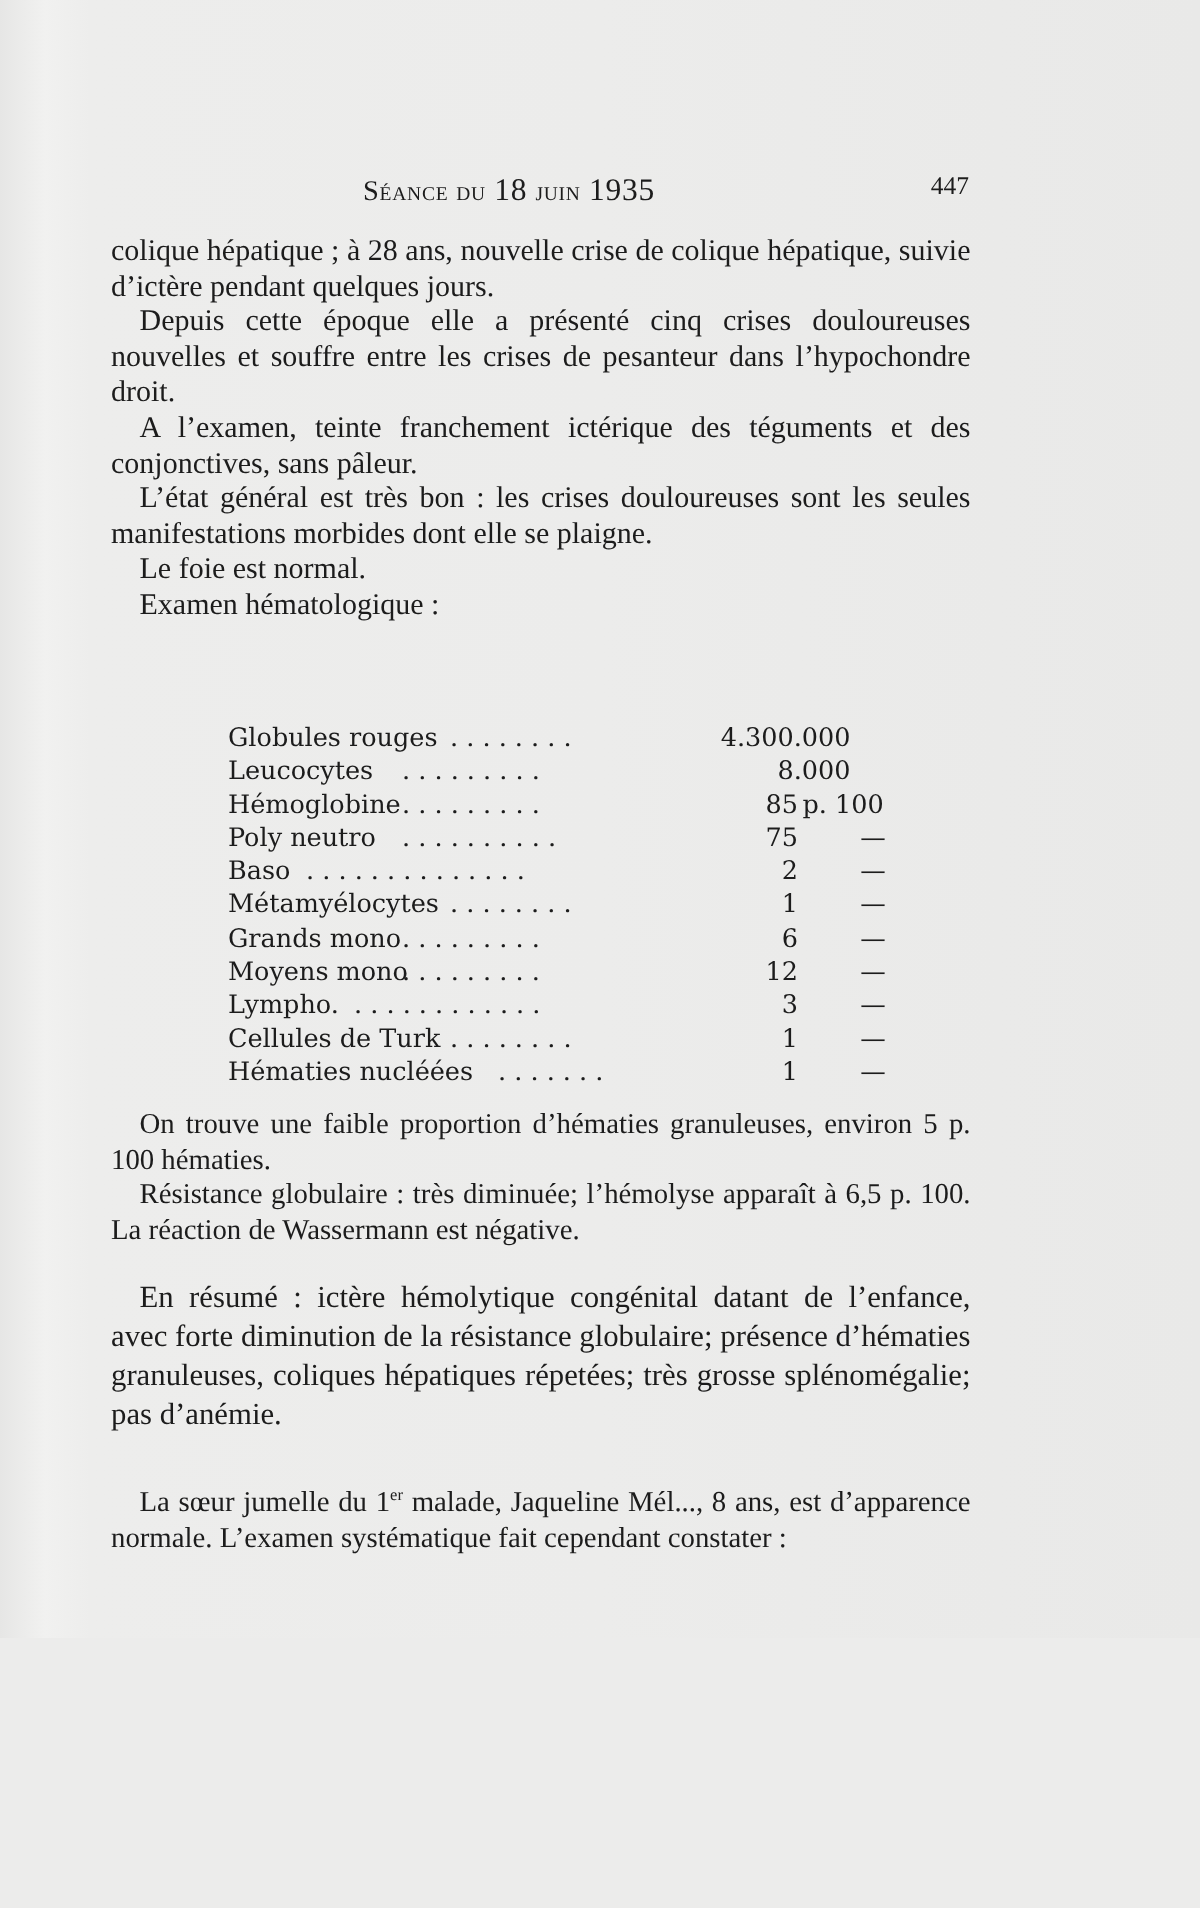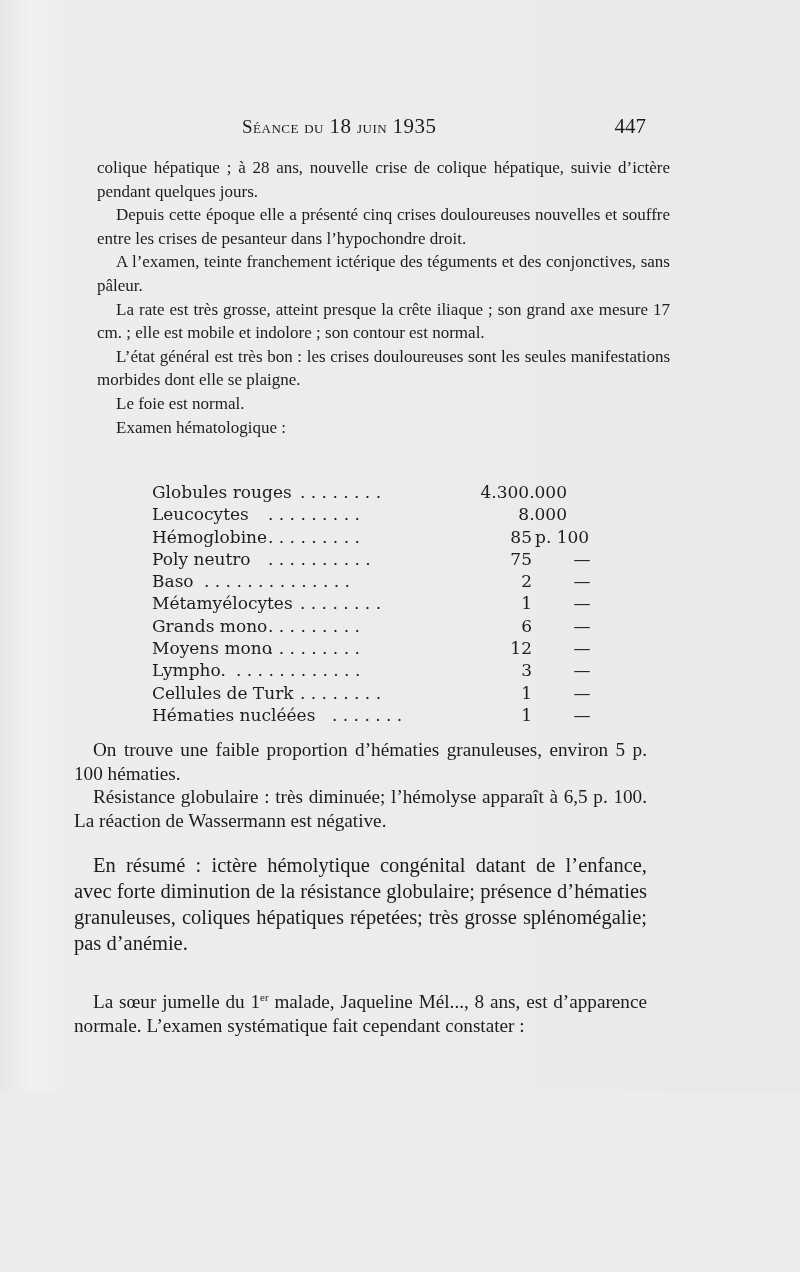--- a/index.html
+++ b/index.html
@@ -39,32 +39,31 @@
       font-variant: small-caps;
       font-size: 19px;
     }
     .running-head .num {
       font-size: 21px;
     }
     .page-number {
       position: absolute;
       right: 0;
       top: 0;
-      font-size: 21px;
+      font-size: 17px;
       font-family: Liberation Serif, serif;
     }
     .body-text {
       position: absolute;
       left: 74px;
       top: 156px;
       width: 573px;
-      font-size: 17px;
+      font-size: 20px;
       line-height: 23.6px;
       text-align: justify;
-      margin-left: 23px;
     }
     .body-text p {
       margin: 0;
       text-indent: 19px;
       text-align-last: left;
     }
     .body-text p.noindent {
       text-indent: 0;
     }
     .table {
@@ -155,21 +154,20 @@
       <span class="sc">juin</span>
       <span class="num">1935</span>
     </span>
     <span class="page-number">447</span>
   </div>
 
   <div class="body-text">
     <p class="noindent">colique hépatique ; à 28 ans, nouvelle crise de colique hépatique, suivie d’ictère pendant quelques jours.</p>
     <p>Depuis cette époque elle a présenté cinq crises douloureuses nouvelles et souffre entre les crises de pesanteur dans l’hypochondre droit.</p>
     <p>A l’examen, teinte franchement ictérique des téguments et des conjonctives, sans pâleur.</p>
-    <p>La rate est très grosse, atteint presque la crête iliaque ; son grand axe mesure 17 cm. ; elle est mobile et indolore ; son contour est normal.</p>
     <p>L’état général est très bon : les crises douloureuses sont les seules manifestations morbides dont elle se plaigne.</p>
     <p>Le foie est normal.</p>
     <p>Examen hématologique :</p>
   </div>
 
   <div class="table">
     <div class="row">
       <span class="label">Globules rouges</span>
       <span class="dots" style="left:148px">. . . . . . . .</span>
       <span class="value" style="right:45px">4.300.000</span>

